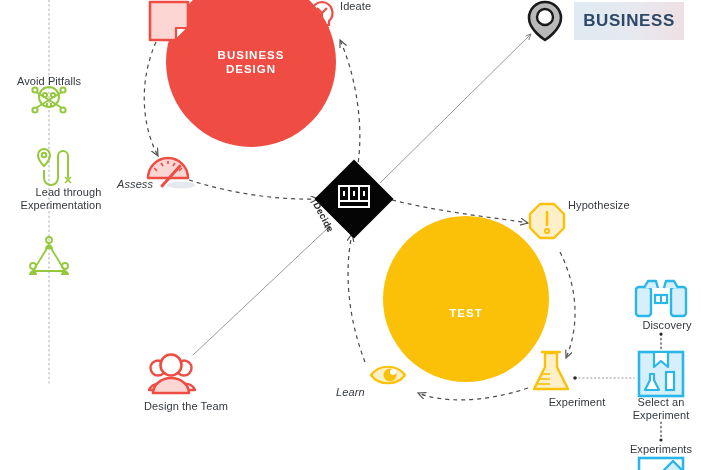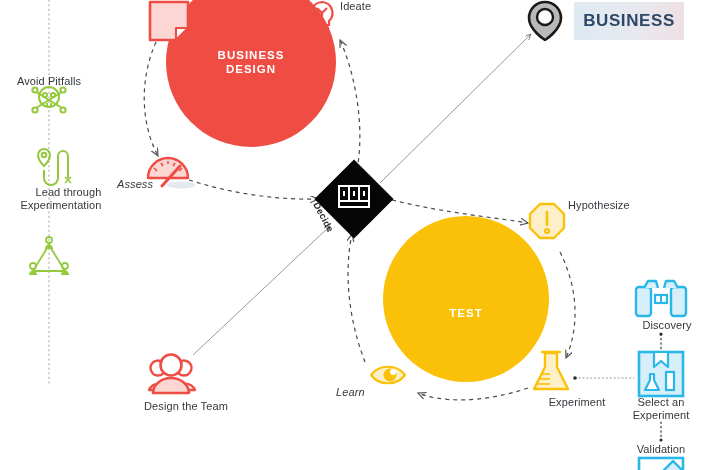--- a/index.html
+++ b/index.html
@@ -219,15 +219,15 @@
 
   <div class="nodeLabel ctr" style="left:170px;top:400px;margin-left:16px;">Design the Team</div>
 
   <div class="nodeLabel ctr" style="left:661px;top:319px;padding-left:12px;">Discovery</div>
 
   <div class="nodeLabel multi ctr" style="left:661px;top:396px;text-align:center;">
     <div>Select an</div>
     <div>Experiment</div>
   </div>
 
-  <div class="nodeLabel ctr" style="left:661px;top:443px;">Validation</div>
+  <div class="nodeLabel ctr" style="left:661px;top:443px;">Experiments</div>
 
 </div>
 
 </body></html>

